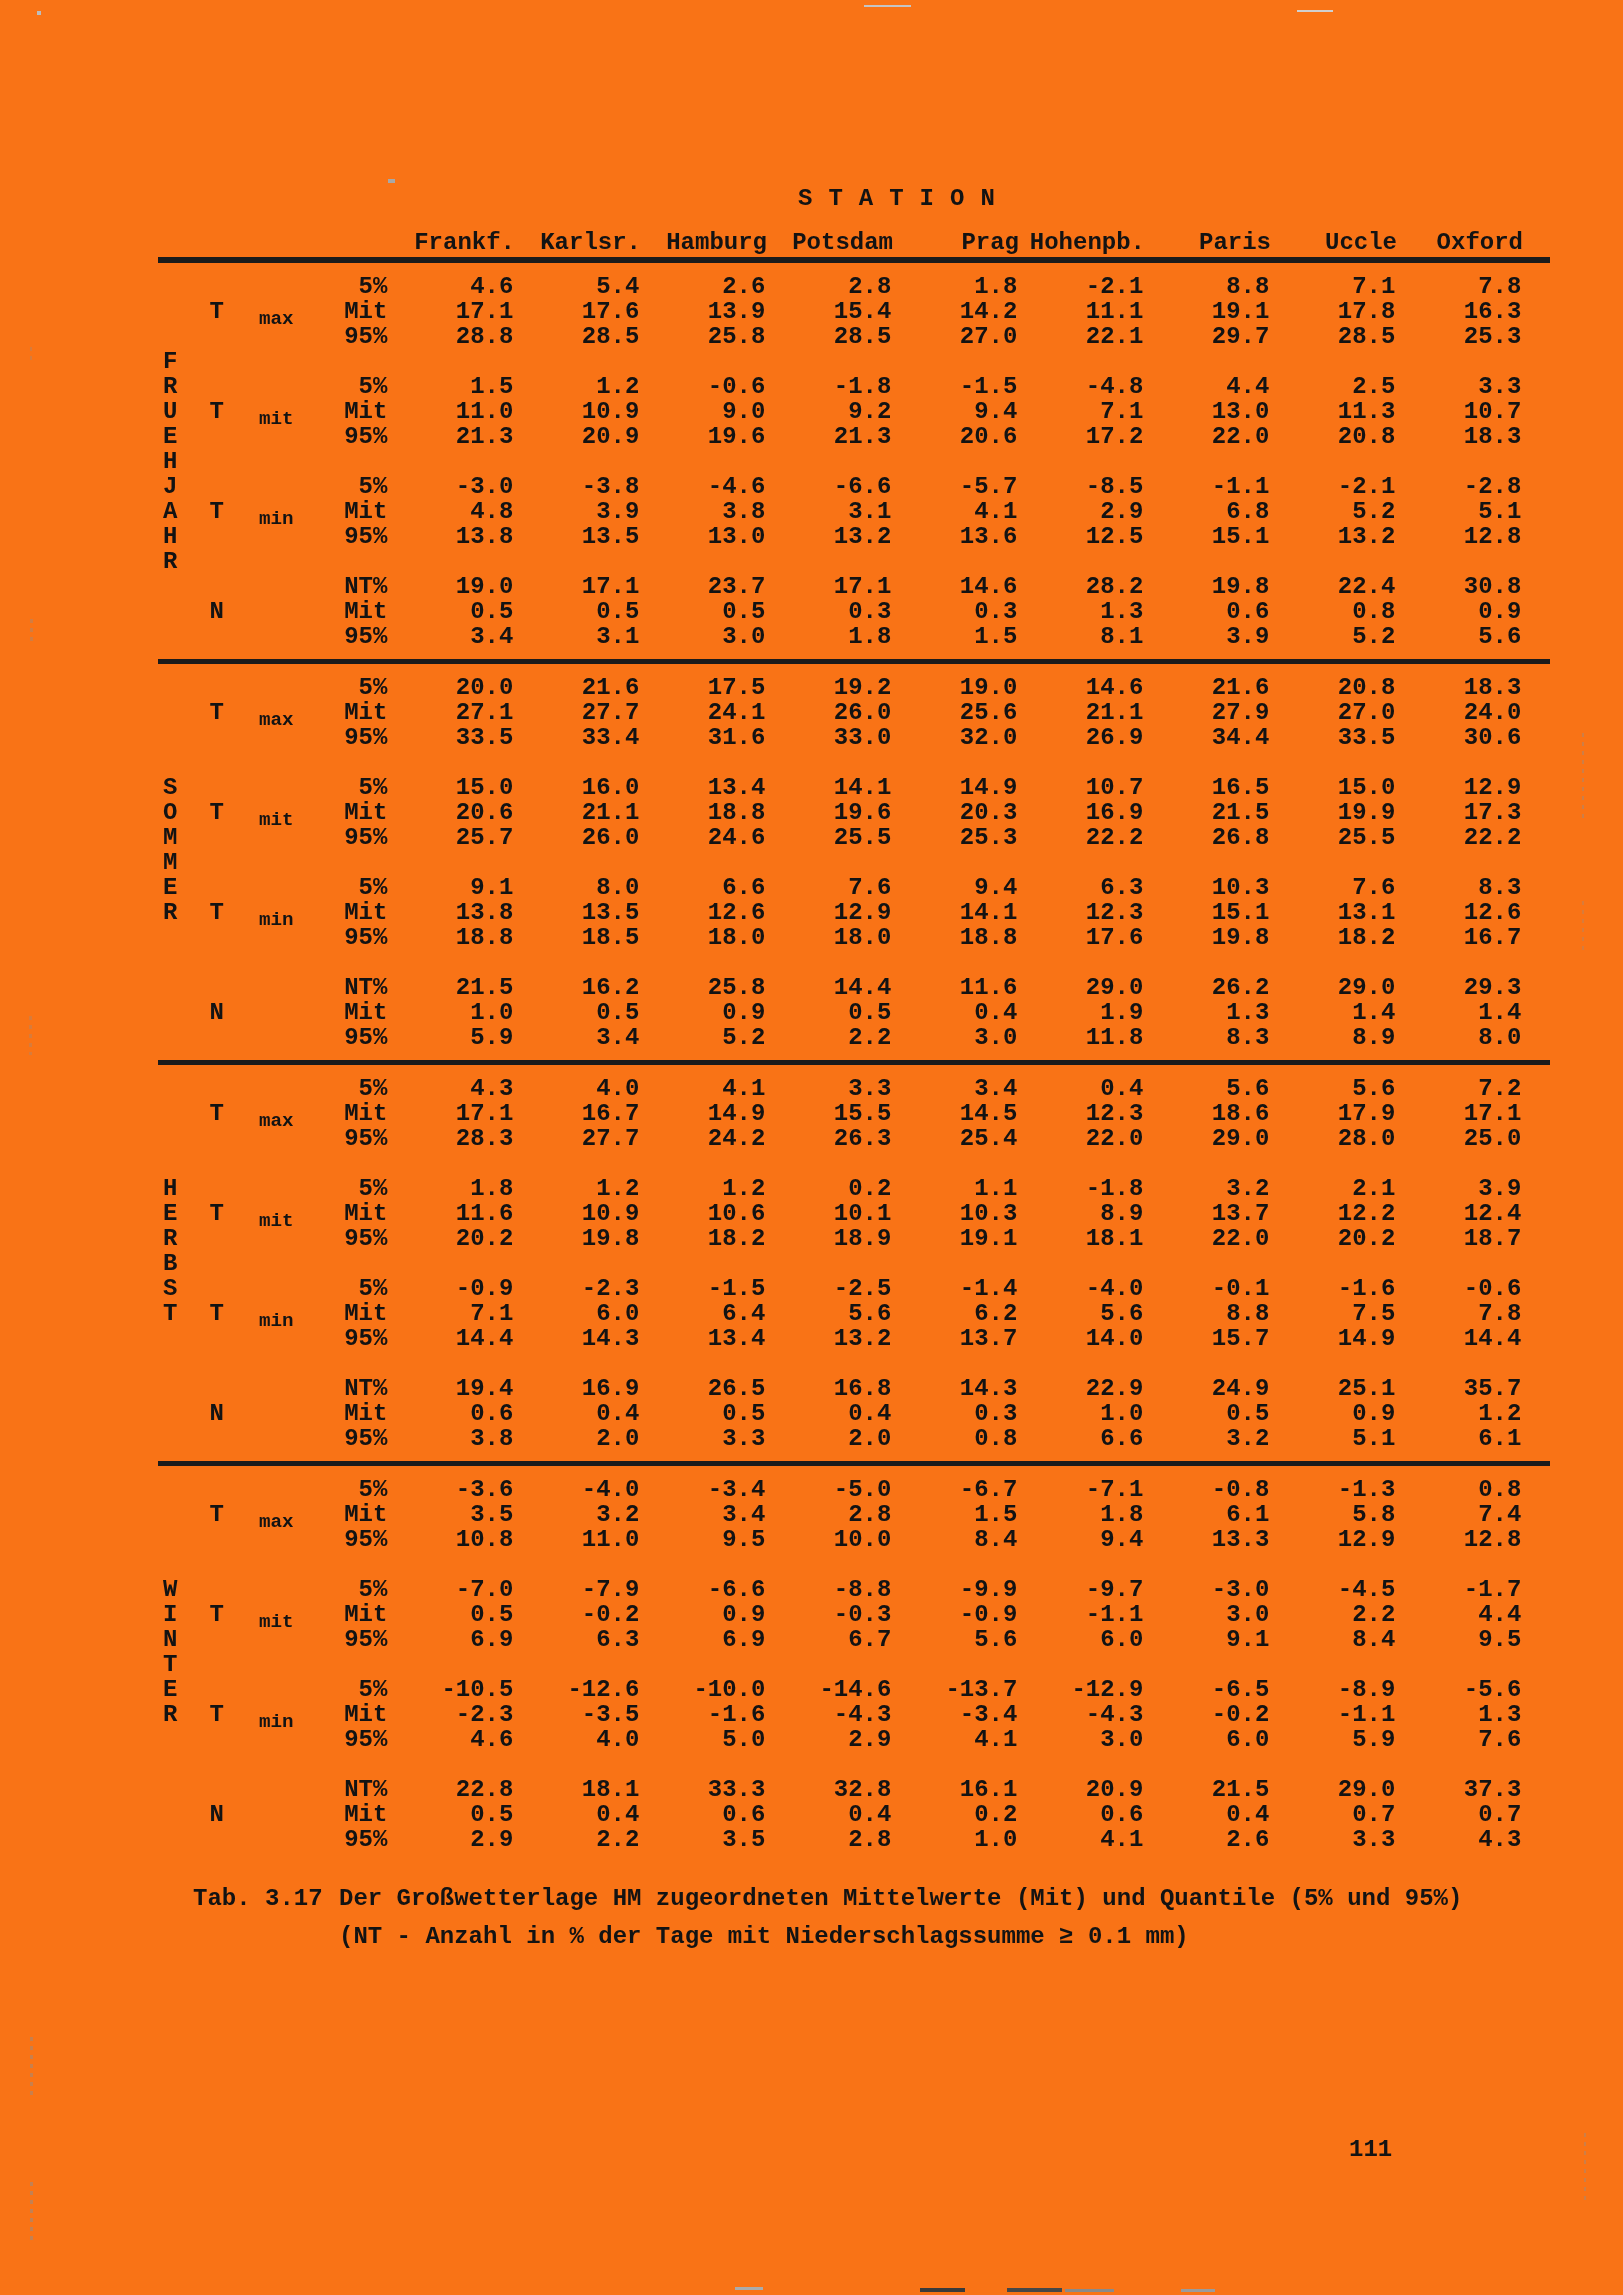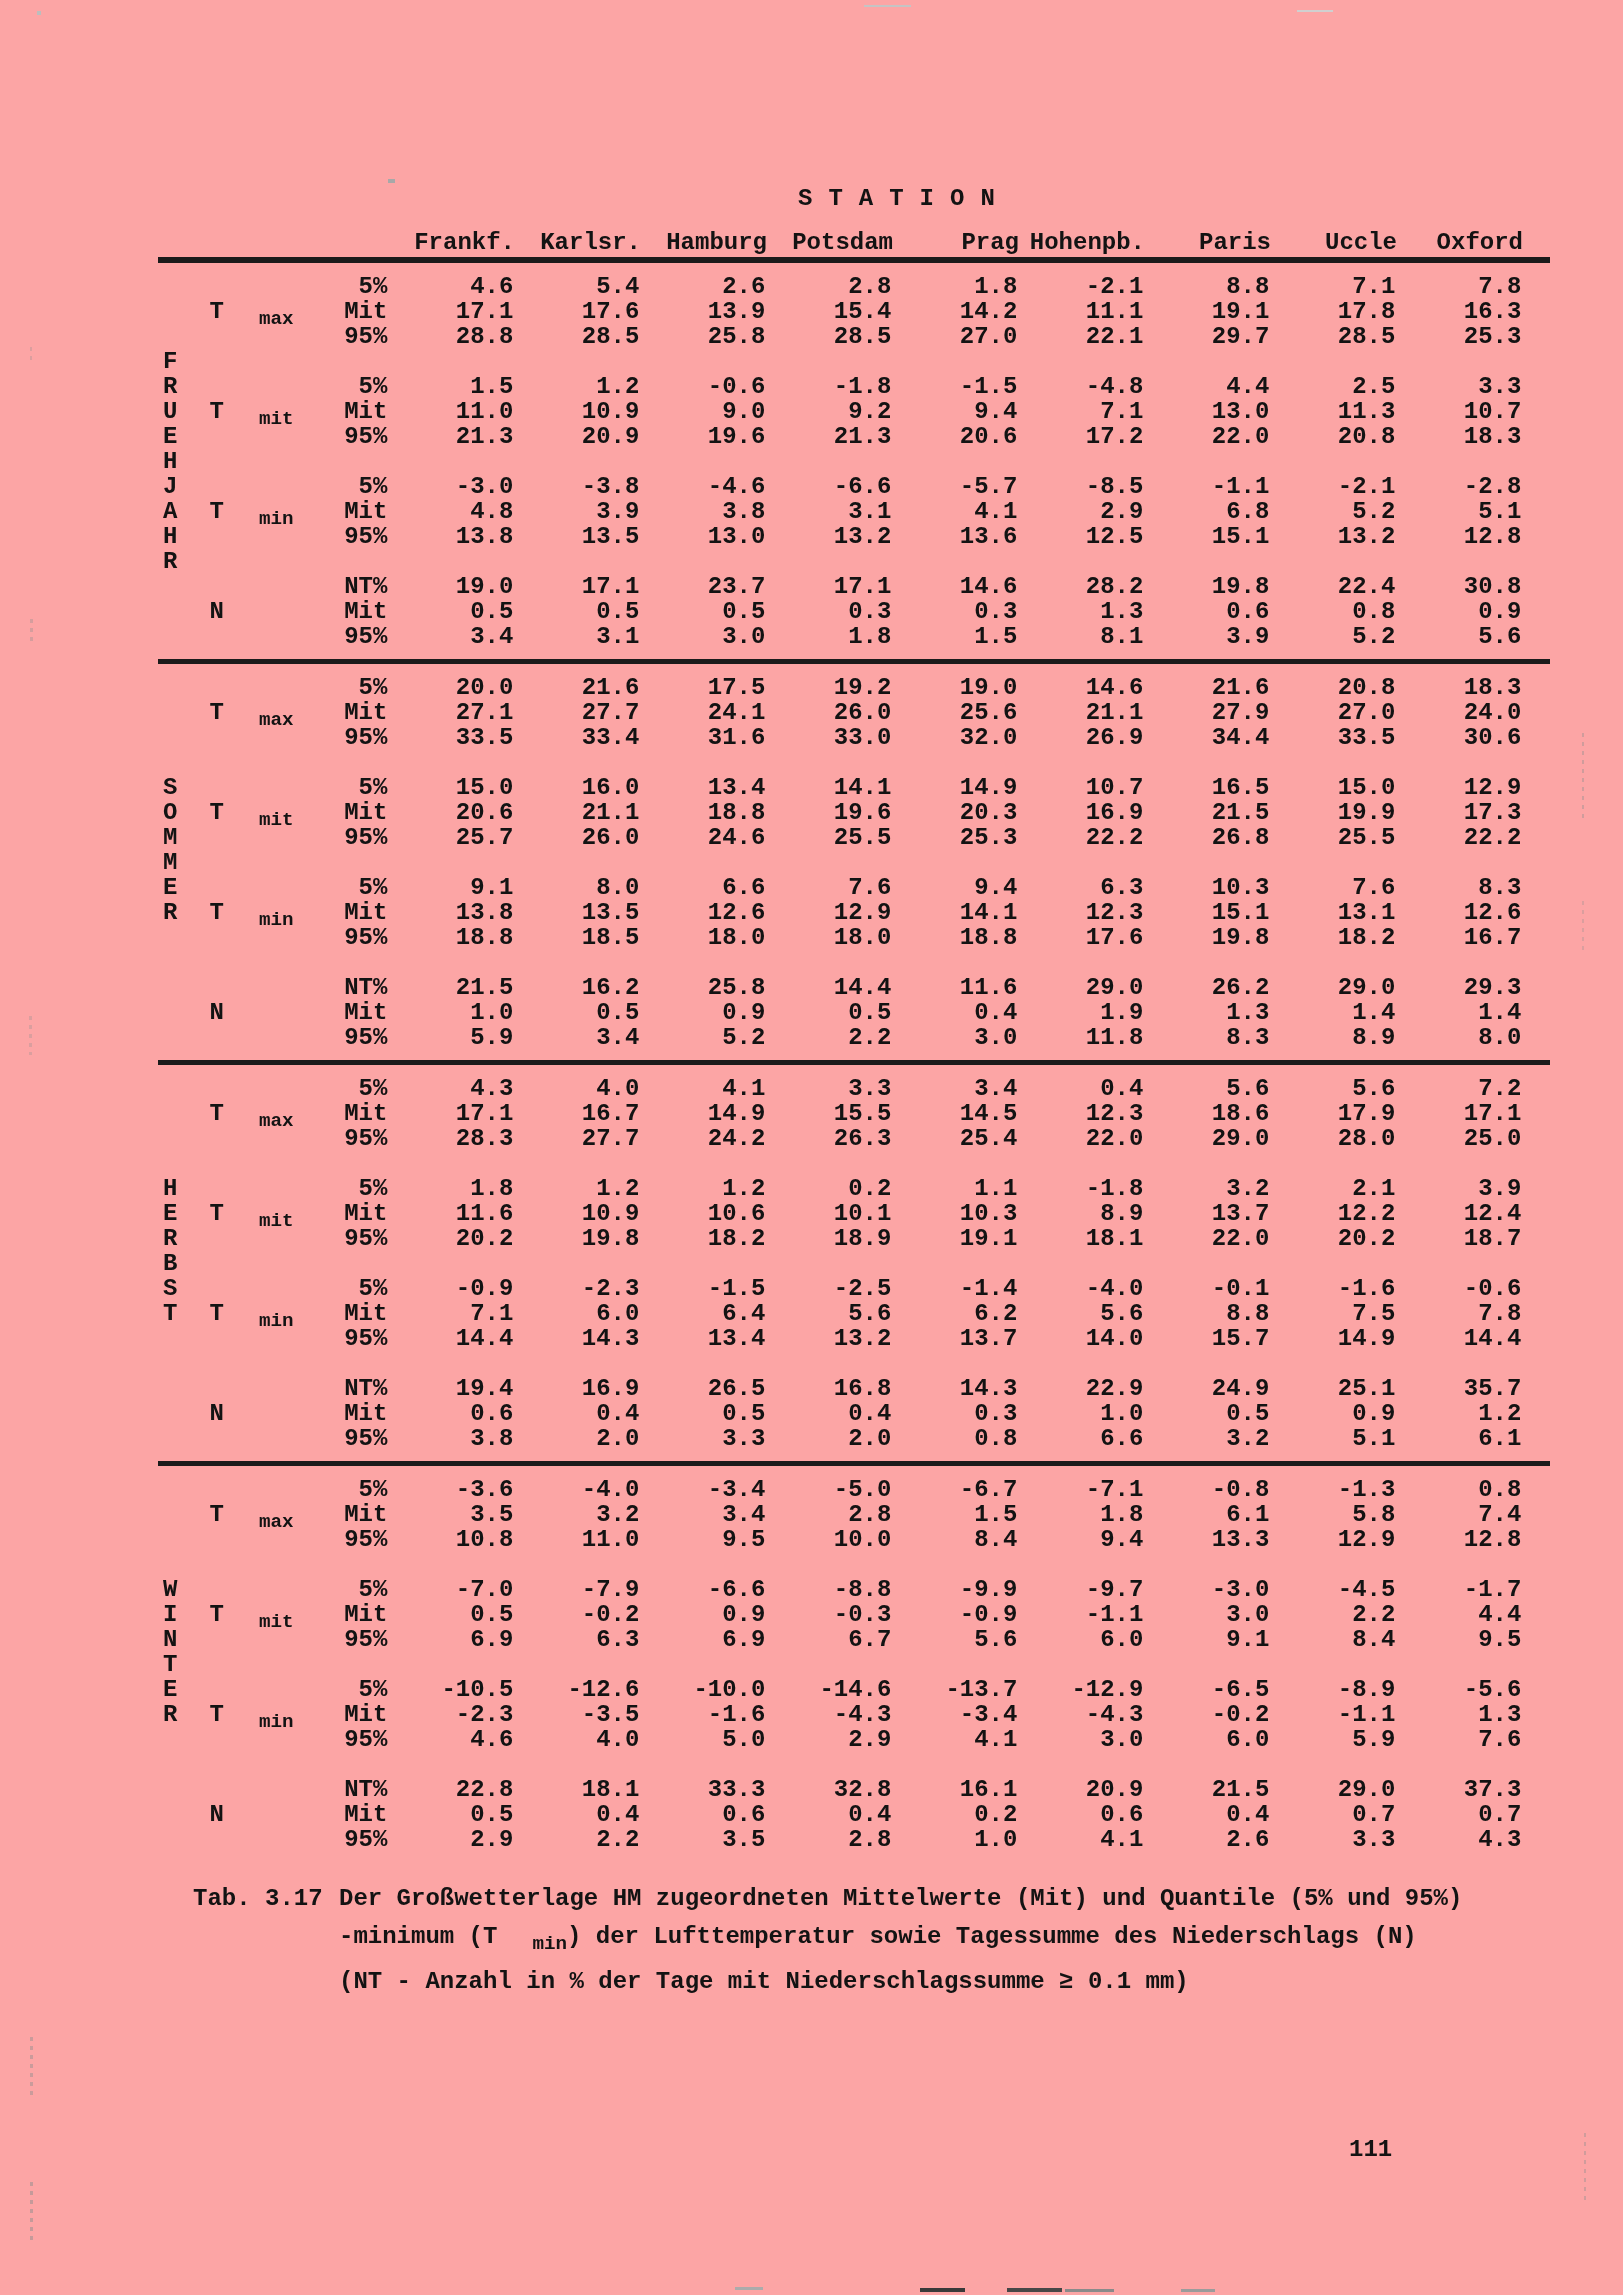--- a/index.html
+++ b/index.html
@@ -1,17 +1,17 @@
 <!DOCTYPE html>
 <html style="font-size:13px"><head>
 <meta charset="utf-8">
 <style>
   html,body{margin:0;padding:0;background:#ffffff;}
   .page{
-    position:relative;width:1623px;height:2295px;background:#fca5a5;
+    position:relative;width:1623px;height:2295px;background:#f97316;
     font-family:"Liberation Mono","DejaVu Sans Mono",monospace;
     font-weight:700;color:#131313;font-size:24px;overflow:hidden;
   }
   .table-area{position:absolute;left:158px;top:185px;width:1392px;}
   .station-heading{position:absolute;left:640px;top:0;height:28px;line-height:28px;letter-spacing:0.8px;white-space:pre;}
   .stations-row{display:grid;grid-template-columns:231px repeat(9,126px);margin-top:43px;height:29px;line-height:29px;}
   .stations-row span{text-align:right;white-space:pre;}
   .rule{height:4.9px;background:#1b1b1b;}
   .rule.thick{height:5.7px;}
   .season-block{padding:11.4px 0 9.7px 0;}
@@ -899,21 +899,20 @@
             <span class="cell c-val">2.6</span>
             <span class="cell c-val">3.3</span>
             <span class="cell c-val">4.3</span>
           </div>
         </div>
       </div>
   </div>
 
   <div class="caption">
     <div class="cap-line"><span class="cap-prefix">Tab. 3.17</span><span class="cap-text">Der Großwetterlage HM zugeordneten Mittelwerte (Mit) und Quantile (5% und 95%)</span></div>
-    <div class="cap-line indent"><span class="cap-text">-minimum (T<sub>min</sub>) der Lufttemperatur sowie Tagessumme des Niederschlags (N)</span></div>
     <div class="cap-line indent"><span class="cap-text">(NT - Anzahl in % der Tage mit Niederschlagssumme ≥ 0.1 mm)</span></div>
   </div>
 
   <div class="page-number">111</div>
 
   <div class="artifact" style="left:864px;top:4.9px;width:47px;height:2.4px;background:#c4c4c4;"></div>
   <div class="artifact" style="left:1297px;top:9.7px;width:36px;height:2.4px;background:#d0d0d0;"></div>
   <div class="artifact" style="left:37px;top:10.6px;width:4px;height:4px;background:#bdbdbd;"></div>
   <div class="artifact" style="left:388px;top:179px;width:7.3px;height:4px;background:#a8a8a8;"></div>
   <div class="artifact dotstrip" style="left:30px;top:347px;width:2.4px;height:16px;opacity:.3;"></div>

